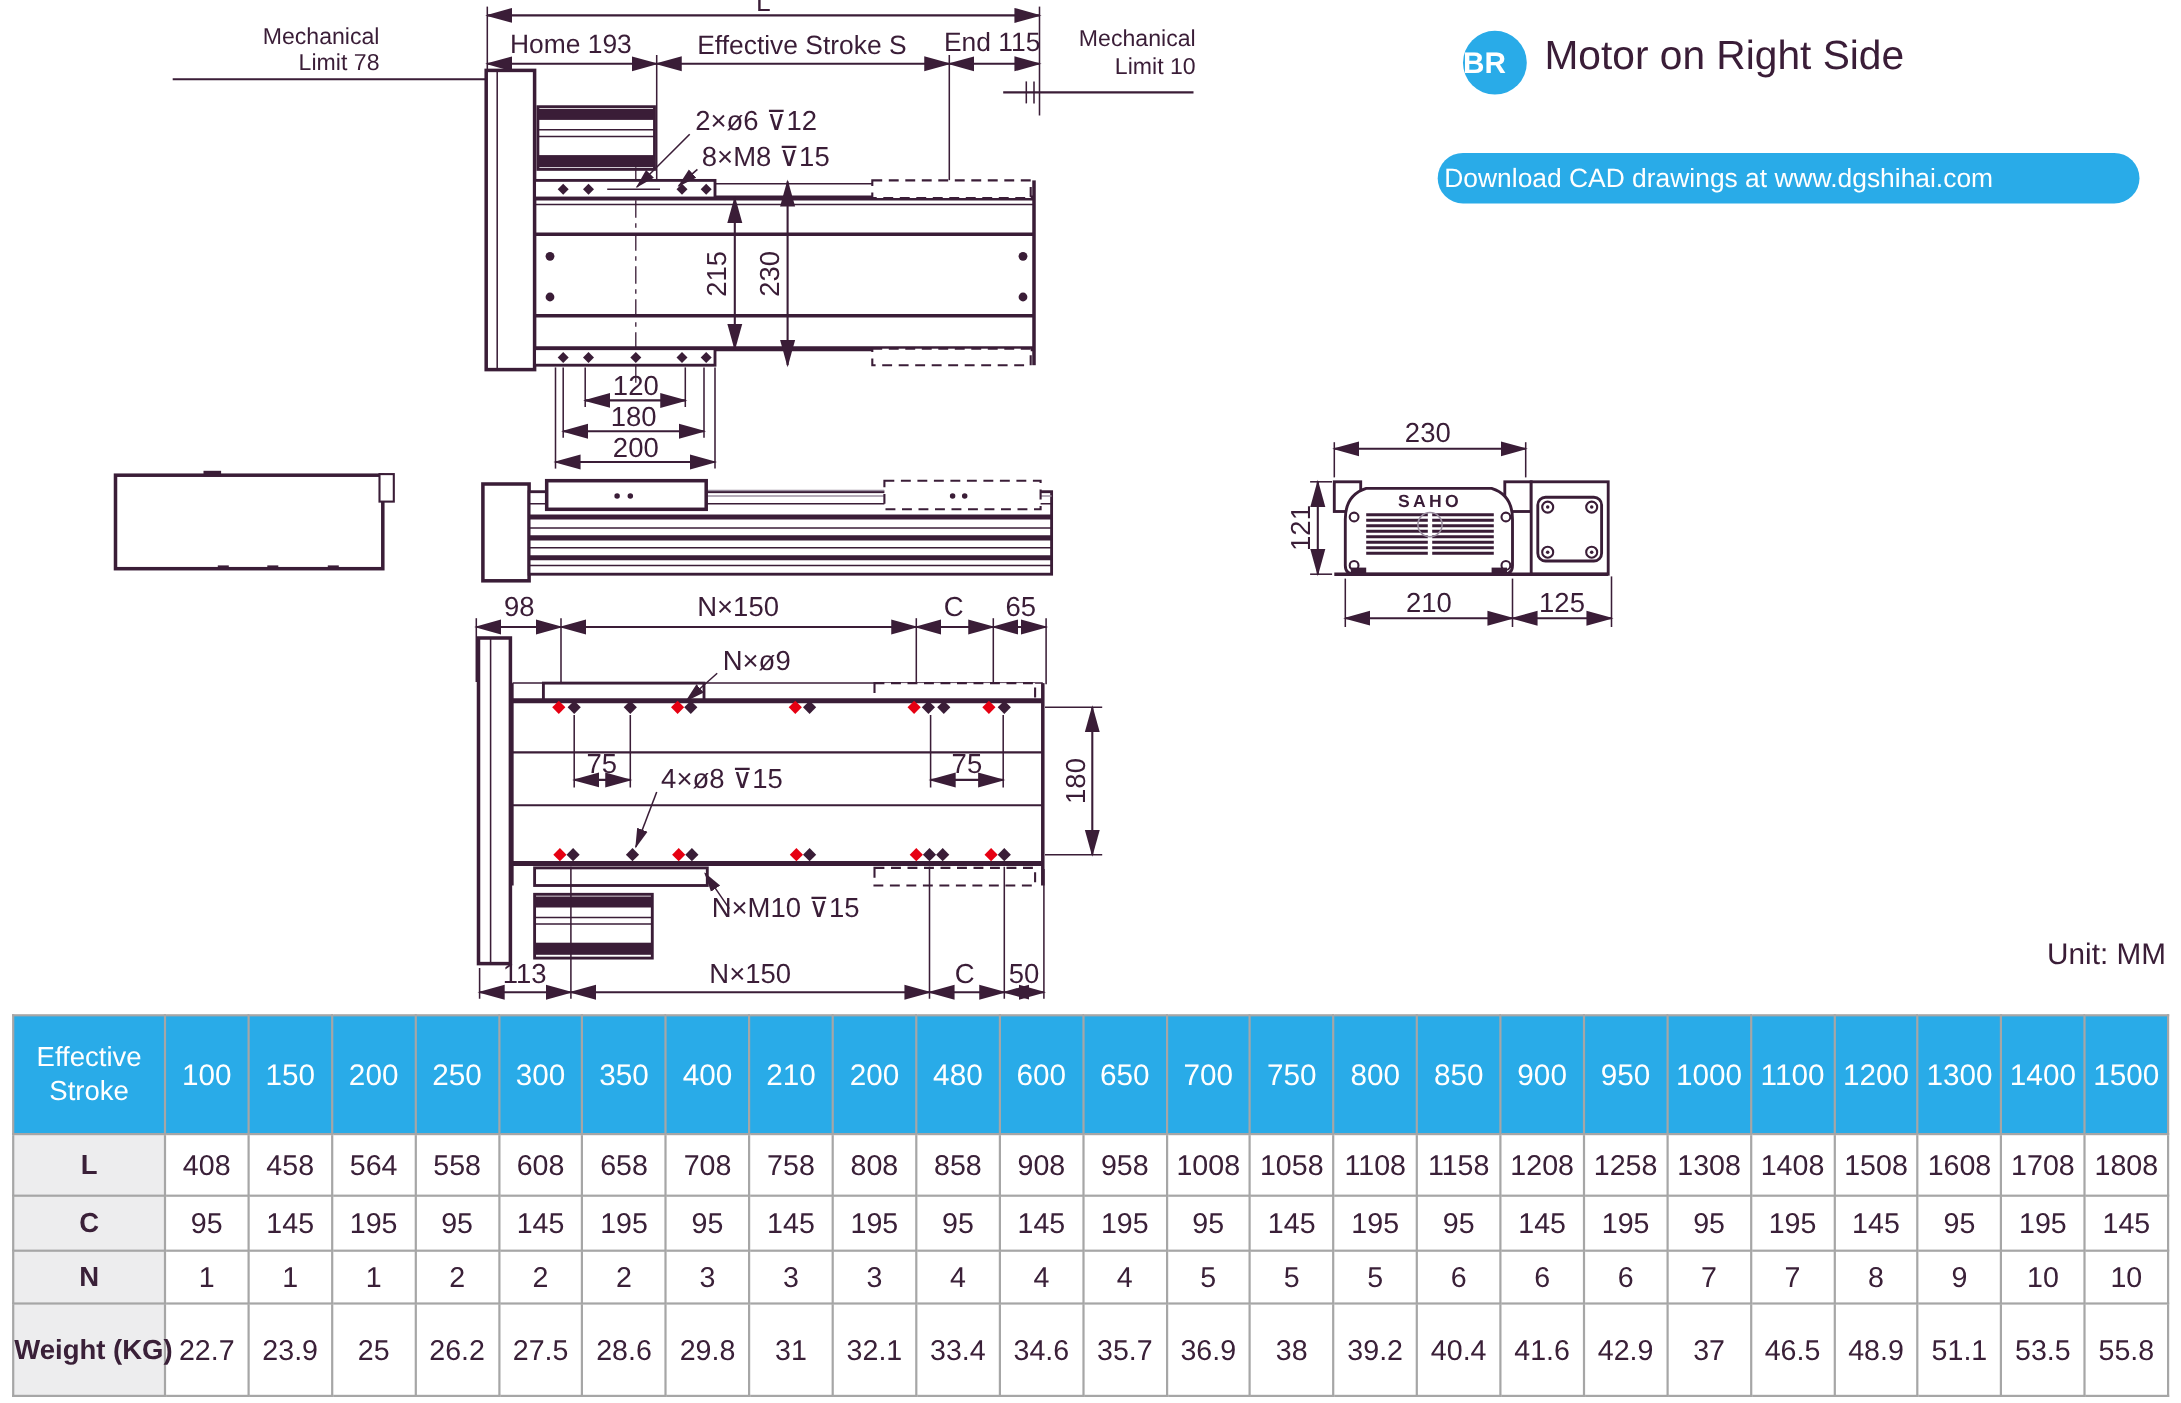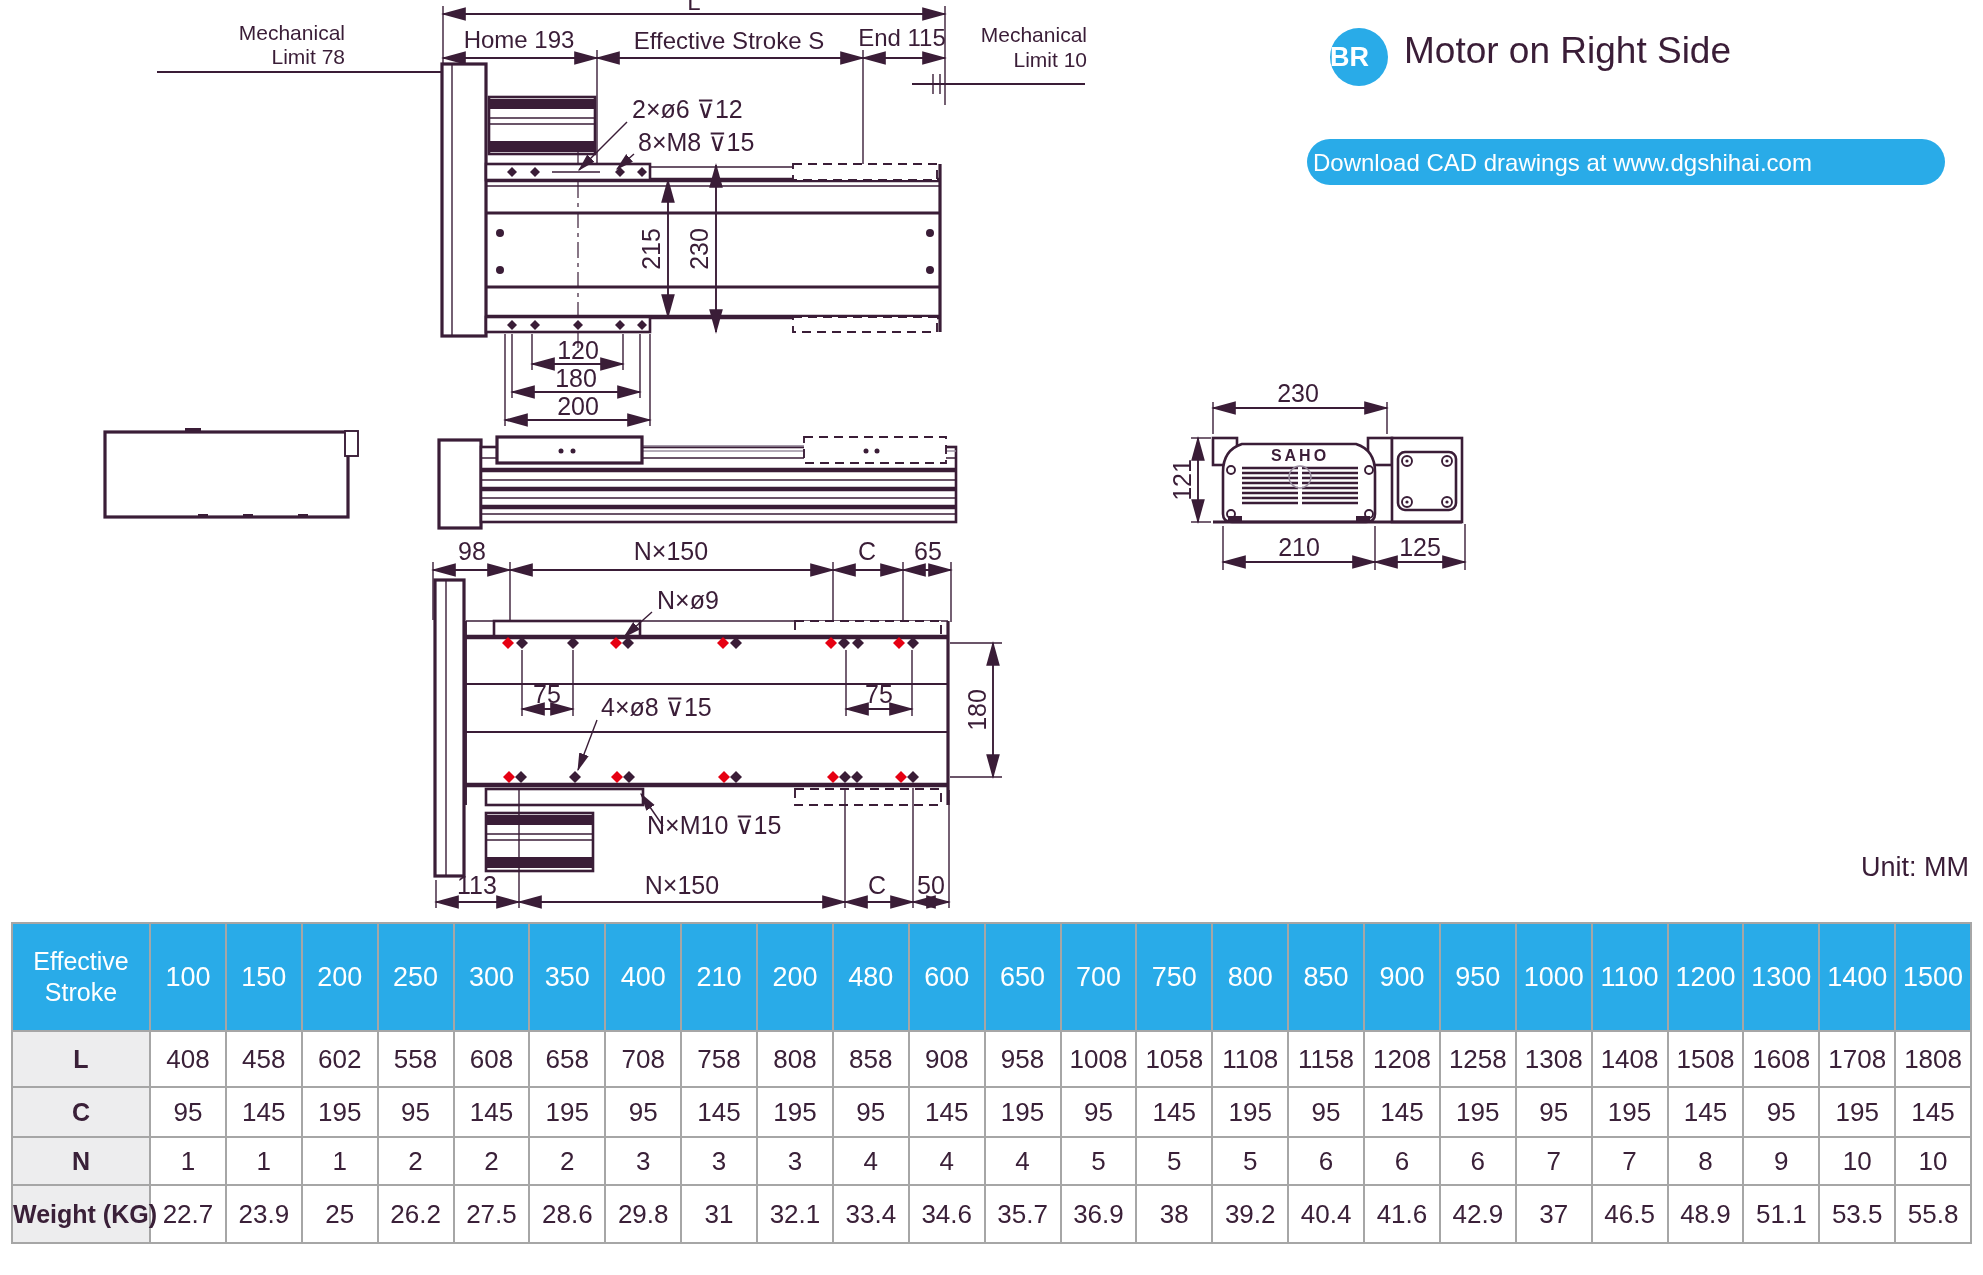--- a/index.html
+++ b/index.html
@@ -35,21 +35,21 @@
   .spec th,.spec td{border:2px solid #a6a6a6;text-align:center;vertical-align:middle;
         color:#3a2038;padding:0;}
   .spec .corner{background:#29abe8;color:#fff;font-size:25px;font-weight:400;line-height:1.25;}
   .spec .colhead{background:#29abe8;color:#fff;font-size:27px;font-weight:400;margin-left:12px;}
   .spec .rowhead{background:#ededee;font-size:25px;white-space:nowrap;}
   .spec td{font-size:26px;background:#fff;}
   .spec tr:nth-child(1){height:108px;}
   .spec tr:nth-child(2){height:56px;}
   .spec tr:nth-child(3){height:50px;}
   .spec tr:nth-child(4){height:48px;}
-  .spec tr:nth-child(5){height:58px;border-radius:30px;}
+  .spec tr:nth-child(5){height:84px;border-radius:30px;}
 </style>
 </head>
 <body>
 
 <svg id="draw" width="1983" height="918" viewBox="0 0 1983 918">
   <defs>
     <marker id="ar" markerWidth="14" markerHeight="10" refX="12" refY="5" orient="auto-start-reverse">
       <path d="M0,1.4 L13,5 L0,8.6 Z" fill="#3a1d37"></path>
     </marker>
     <path id="dm" d="M0 -6 L6 0 L0 6 L-6 0 Z"></path>
@@ -409,21 +409,21 @@
         <th class="colhead">1100</th>
         <th class="colhead">1200</th>
         <th class="colhead">1300</th>
         <th class="colhead">1400</th>
         <th class="colhead">1500</th>
       </tr>
       <tr>
         <th class="rowhead">L</th>
         <td>408</td>
         <td>458</td>
-        <td>602</td>
+        <td>564</td>
         <td>558</td>
         <td>608</td>
         <td>658</td>
         <td>708</td>
         <td>758</td>
         <td>808</td>
         <td>858</td>
         <td>908</td>
         <td>958</td>
         <td>1008</td>

